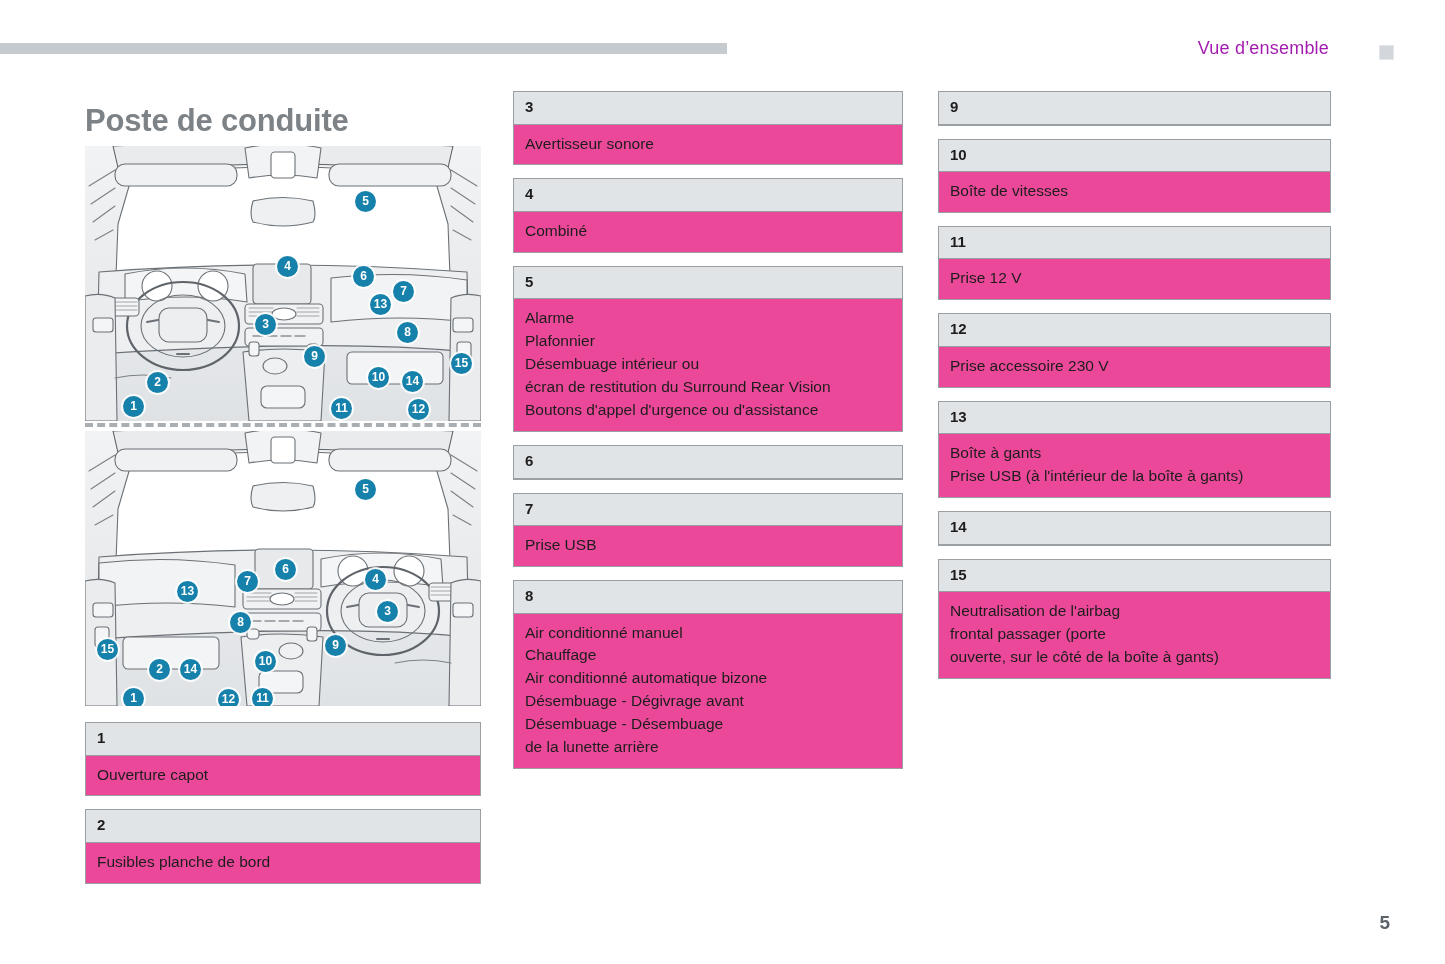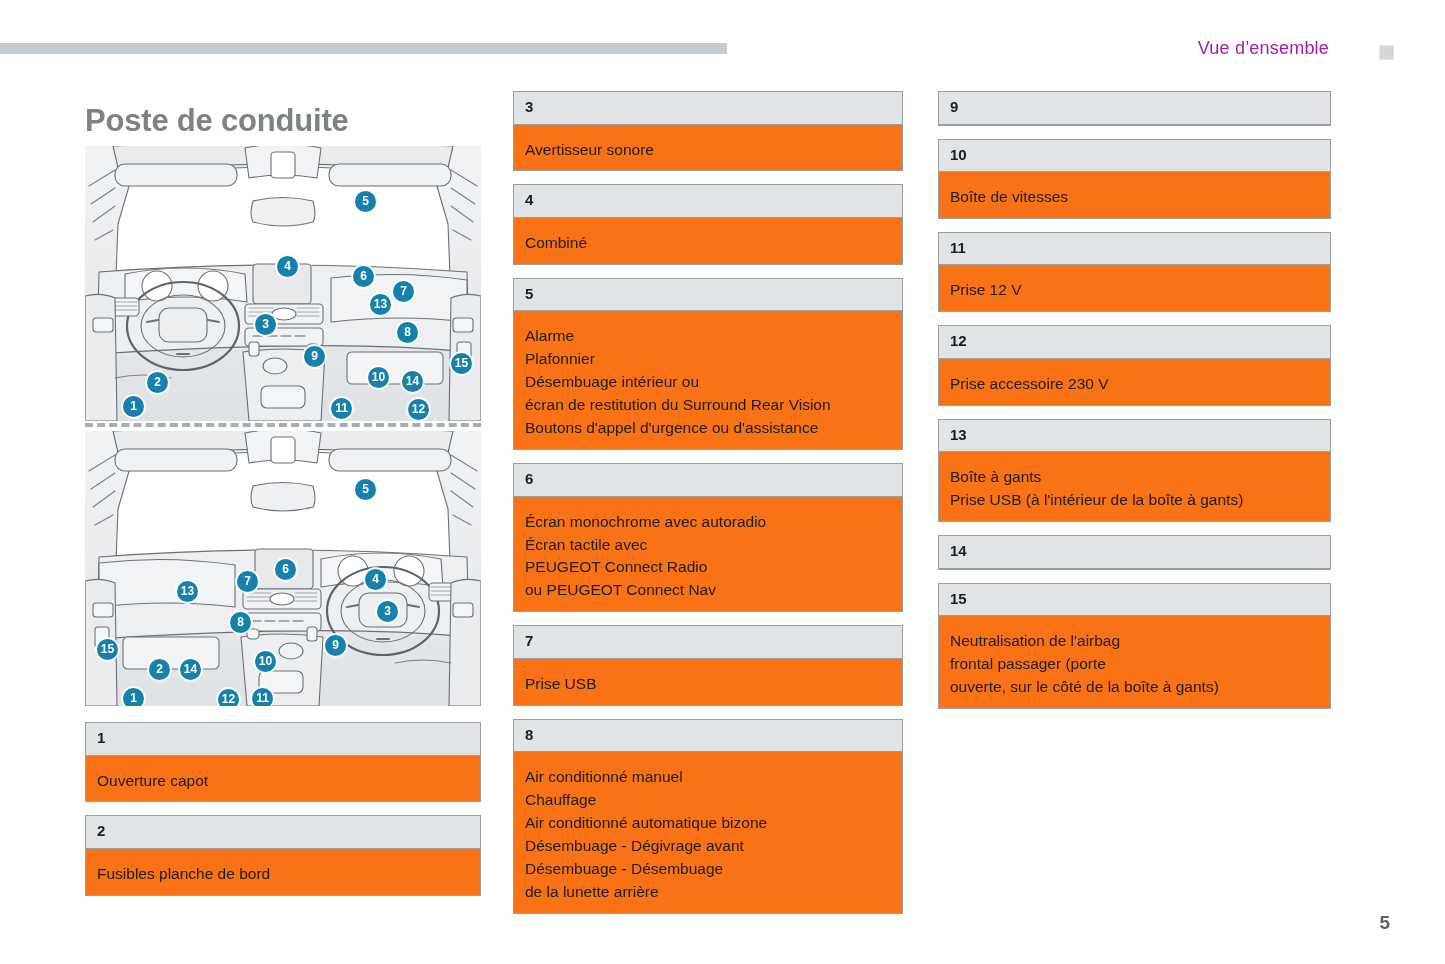--- a/index.html
+++ b/index.html
@@ -82,23 +82,23 @@
     border-bottom: 1px solid #9a9fa4;
     font-size: 15px;
     font-weight: bold;
     color: #1d1d1d;
     padding: 7px 0 8px 11px;
     line-height: 1.1;
   }
   .item-body {
     font-size: 15.5px;
     color: #1d1d1d;
-    padding: 14px 11px 9px 11px;
+    padding: 8px 11px 9px 11px;
     line-height: 1.48;
-    background: #f97316;
+    background: #ec4899;
   }
   .item-body .ln { display: block; white-space: nowrap; }
 
   
   #illustrations {
     position: relative;
     width: 396px;
     height: 560px;
     margin-bottom: 16px;
   }
@@ -333,26 +333,20 @@
         <div class="item-body">
           <span class="ln">Alarme</span>
           <span class="ln">Plafonnier</span>
           <span class="ln">Désembuage intérieur ou</span>
           <span class="ln">écran de restitution du Surround Rear Vision</span>
           <span class="ln">Boutons d'appel d'urgence ou d'assistance</span>
         </div>
       </div>
       <div class="item-table">
         <div class="item-head">6</div>
-        <div class="item-body">
-          <span class="ln">Écran monochrome avec autoradio</span>
-          <span class="ln">Écran tactile avec</span>
-          <span class="ln">PEUGEOT Connect Radio</span>
-          <span class="ln">ou PEUGEOT Connect Nav</span>
-        </div>
       </div>
       <div class="item-table">
         <div class="item-head">7</div>
         <div class="item-body">
           <span class="ln">Prise USB</span>
         </div>
       </div>
       <div class="item-table">
         <div class="item-head">8</div>
         <div class="item-body">

